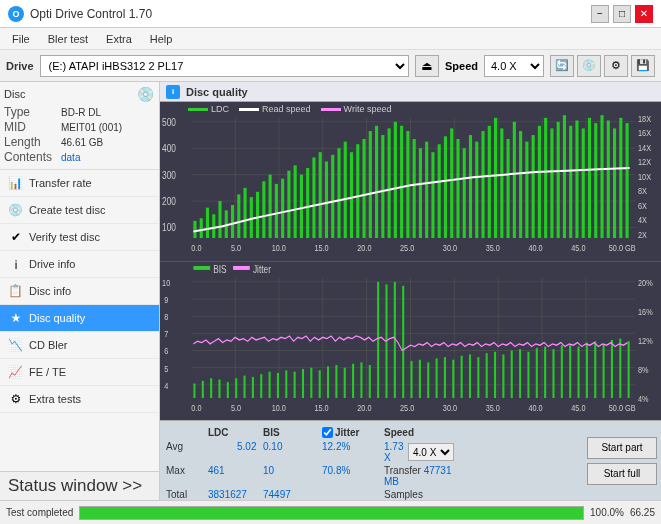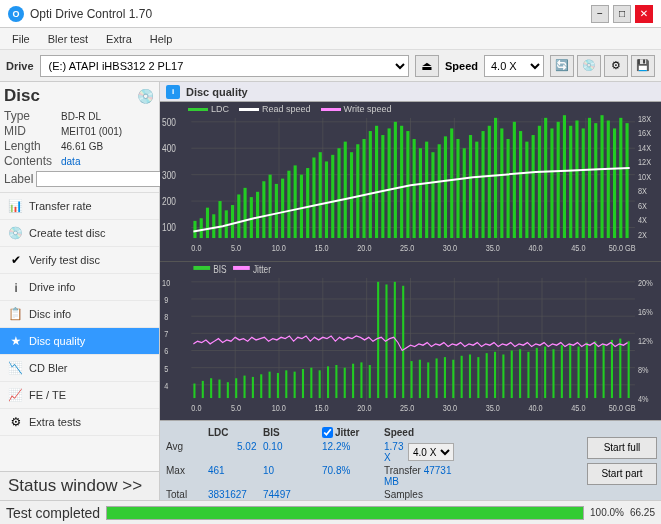--- a/index.html
+++ b/index.html
@@ -30,21 +30,21 @@
     
     
     .main-layout { display: flex; height: calc(524px - 28px - 22px - 32px - 24px); }
     
     
     .left-panel { width: 160px; min-width: 160px; background: #f5f5f5; border-right: 1px solid #ccc; display: flex; flex-direction: column; }
     
     
     .disc-section { padding: 4px; border-bottom: 1px solid #ddd; }
     .disc-header { display: flex; align-items: center; justify-content: space-between; margin-bottom: 3px; }
-    .disc-title { font-size: 17px; font-weight: bold; color: #333; }
+    .disc-title { font-size: 11px; font-weight: normal; color: #333; }
     .disc-icon { font-size: 14px; color: #555; }
     .disc-info-row { display: flex; align-items: baseline; margin-bottom: 1px; gap: 3px; }
     .disc-info-label { font-size: 12px; color: #555; width: 54px; }
     .disc-info-value { font-size: 10px; color: #333; }
     .disc-info-value.blue { color: #0066cc; }
     .label-row { display: flex; align-items: center; gap: 3px; margin-top: 2px; }
     .label-input { flex: 1; height: 16px; border: 1px solid #aaa; font-size: 10px; padding: 0 2px; }
     .label-btn { width: 18px; height: 18px; border: 1px solid #aaa; background: #e8e8e8; cursor: pointer; display: flex; align-items: center; justify-content: center; font-size: 10px; }
     
     
@@ -76,21 +76,21 @@
     .legend-color { width: 20px; height: 3px; }
     
     
     .stats-bar { background: #d0d8e0; display: flex; align-items: stretch; border-top: 1px solid #aaa; height: 80px; }
     .stats-table { flex: 1; padding: 4px 6px; }
     .right-controls { display: flex; flex-direction: column; justify-content: center; padding: 4px; gap: 4px; }
     .start-btn { width: 70px; height: 22px; background: #e8e8e8; border: 1px solid #999; cursor: pointer; font-size: 10px; }
     
     
     .progress-bar-area { background: #f0f0f0; height: 24px; display: flex; align-items: center; padding: 2px 6px; gap: 6px; border-top: 1px solid #ccc; }
-    .progress-label { font-size: 14px; color: #333; white-space: nowrap; }
+    .progress-label { font-size: 10px; color: #333; white-space: nowrap; }
     .progress-track { flex: 1; height: 14px; background: #fff; border: 1px solid #aaa; }
     .progress-fill { height: 100%; background: #33cc33; }
     .progress-pct { font-size: 10px; color: #333; white-space: nowrap; }
     
     
     svg { width: 100%; height: 100%; }
   </style>
 </head>
 <body>
 
@@ -148,25 +148,20 @@
         <span class="disc-info-label">MID</span>
         <span class="disc-info-value">MEIT01 (001)</span>
       </div>
       <div class="disc-info-row">
         <span class="disc-info-label">Length</span>
         <span class="disc-info-value">46.61 GB</span>
       </div>
       <div class="disc-info-row">
         <span class="disc-info-label">Contents</span>
         <span class="disc-info-value blue">data</span>
-      </div>
-      <div class="label-row">
-        <span class="disc-info-label">Label</span>
-        <input class="label-input" type="text" style="">
-        <div class="label-btn">🔍</div>
       </div>
     </div>
 
     <div class="nav-items">
       <div class="nav-item">
         <span class="nav-icon">📊</span>
         <span class="nav-label">Transfer rate</span>
       </div>
       <div class="nav-item">
         <span class="nav-icon">💿</span>
@@ -518,22 +513,22 @@
           <span></span>
           <div style="font-size:10px;color:#333;">
             <span>Samples</span>
             
           </div>
           <span></span>
         </div>
       </div>
 
       <div class="right-controls">
+        <button class="start-btn">Start part</button>
         <button class="start-btn">Start full</button>
-        <button class="start-btn">Start part</button>
       </div>
     </div>
   </div>
 </div>
 
 <div class="progress-bar-area">
   <span class="progress-label">Test completed</span>
   <div class="progress-track">
     <div class="progress-fill" style="width:100%"></div>
   </div>

